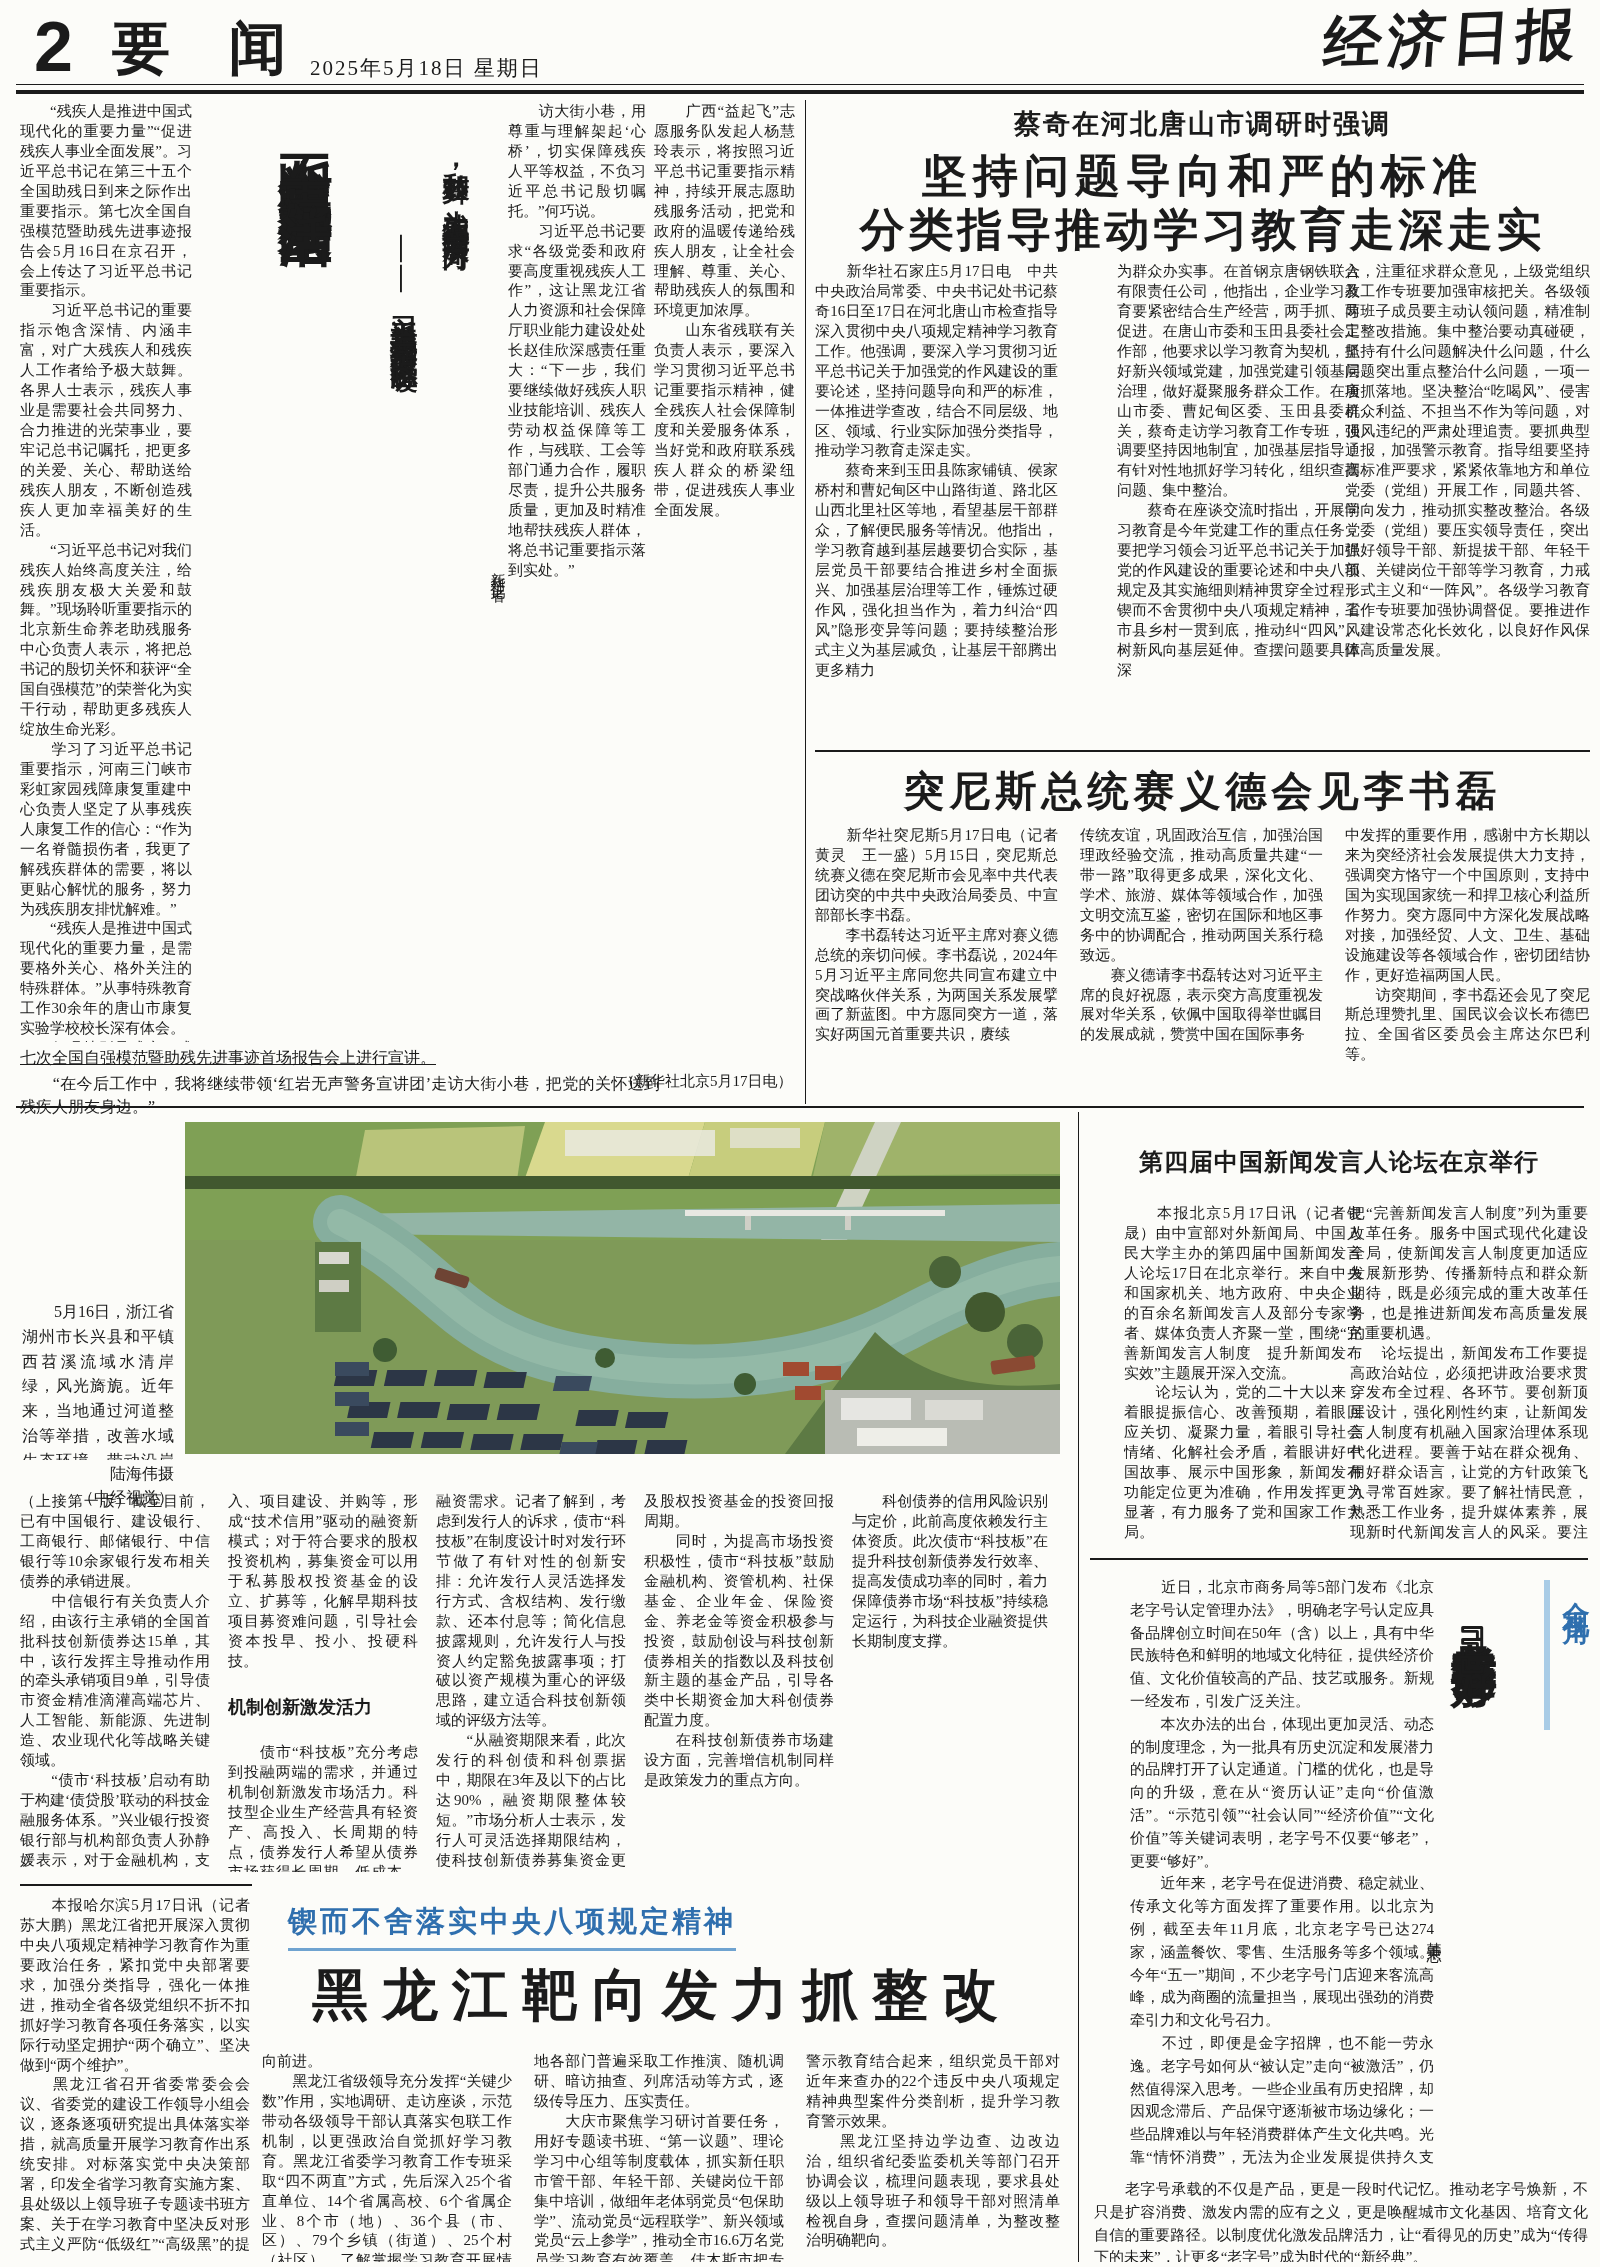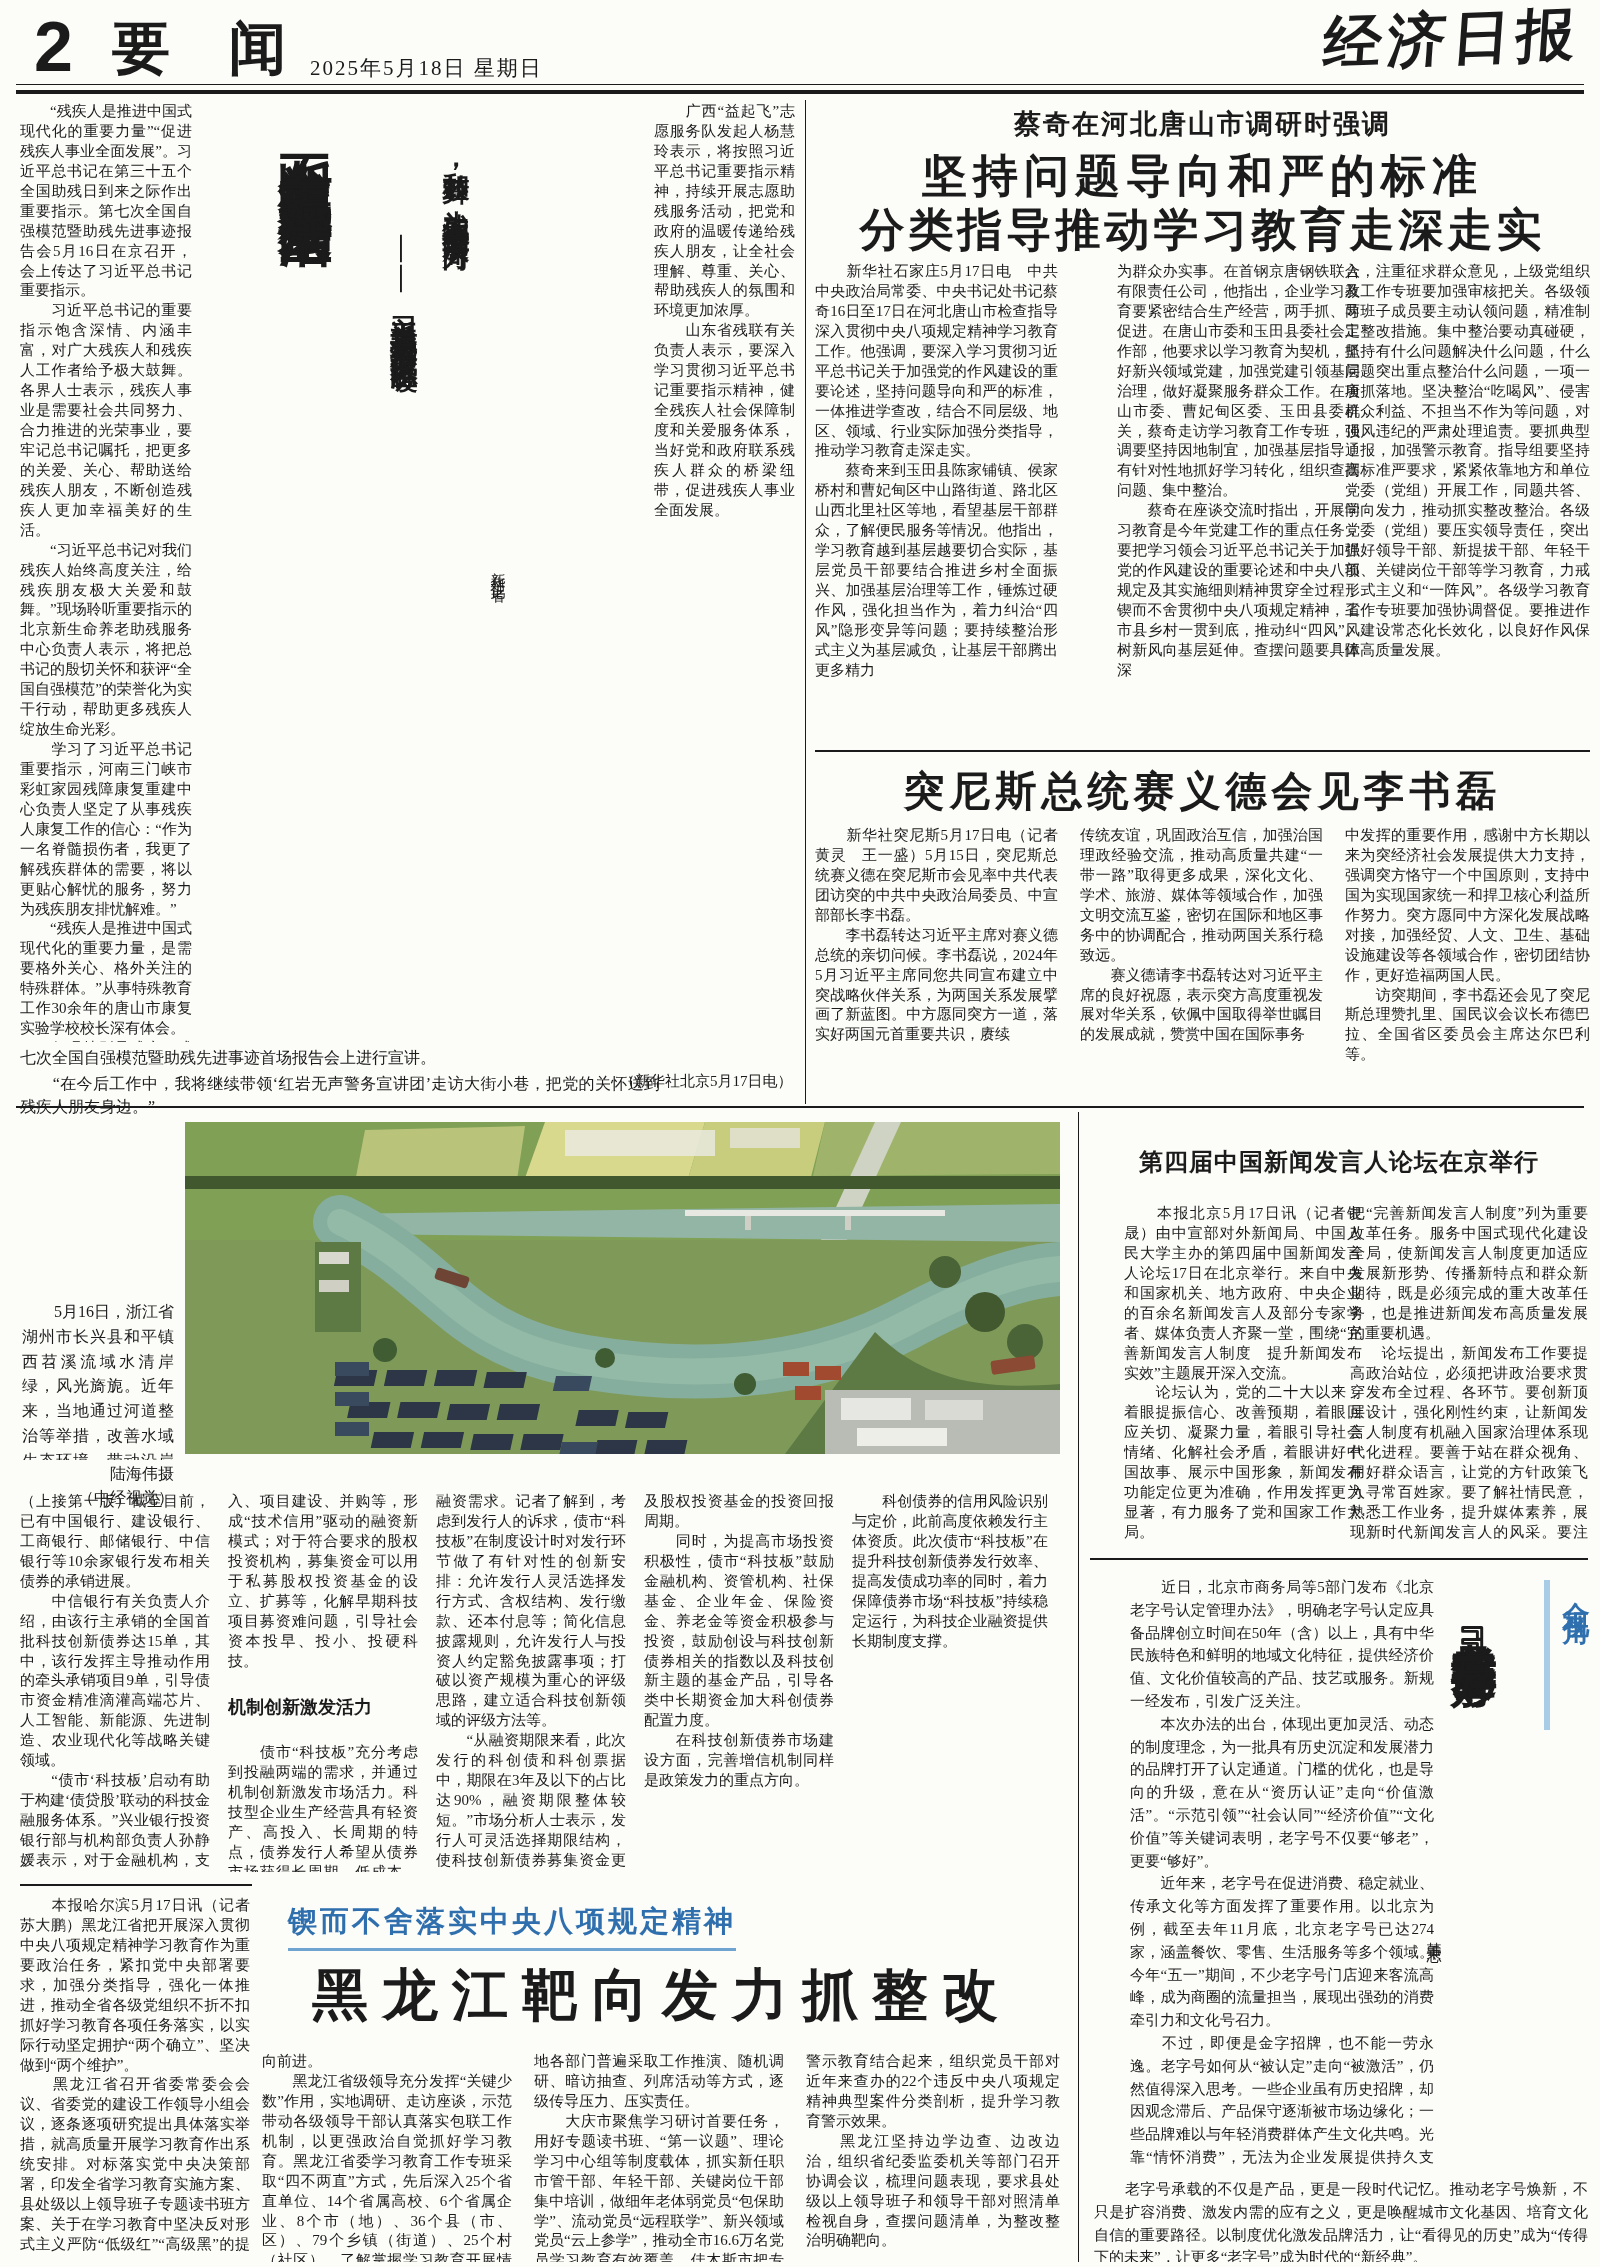--- a/index.html
+++ b/index.html
@@ -36,24 +36,26 @@
 　　“残疾人是推进中国式现代化的重要力量，是需要格外关心、格外关注的特殊群体。”从事特殊教育工作30余年的唐山市康复实验学校校长深有体会。
 　　何况特别是残疾、残疾儿童更需要社会的关心帮助，我们将继续推动特殊教育与普通教育深度融合，让每一个生命都享有尊严和光彩。
 　　在宁夏红寺堡区，残疾人朋友真切感受到党的关怀。红寺堡区残联理事长表示，将认真学习习近平总书记重要指示，落实好保障和服务措施，继续把工作做细抓实，当好残疾人的贴心人，让各族群众像石榴籽一样紧紧抱在一起。
 　　“对于听障群众，手语架起了沟通桥梁……”16日下午，作为“全国残疾人工作先进个人”代表，重庆市公安局沙坪坝区民警何巧在第</div>
 
   <div class="abs vcol sans" style="left:272px;top:112px;height:960px;font-size:54px;font-weight:900;letter-spacing:4px;line-height:1.25;">不断创造残疾人更加幸福美好的生活</div>
   <div class="abs vcol" style="left:386px;top:235px;height:660px;font-size:27px;font-weight:600;letter-spacing:3px;">——习近平总书记重要指示给残疾人以温暖</div>
   <div class="abs vcol" style="left:438px;top:150px;height:600px;font-size:27px;font-weight:600;letter-spacing:3px;">和鼓舞，为残疾人事业指明发展方向</div>
   <div class="abs vcol" style="left:488px;top:560px;height:120px;font-size:15px;letter-spacing:4px;">新华社记者</div>
 
+  <div class="abs body-col" style="left:508px;top:102px;width:138px;height:940px;">　　访大街小巷，用尊重与理解架起‘心桥’，切实保障残疾人平等权益，不负习近平总书记殷切嘱托。”何巧说。
+　　习近平总书记要求“各级党委和政府要高度重视残疾人工作”，这让黑龙江省人力资源和社会保障厅职业能力建设处处长赵佳欣深感责任重大：“下一步，我们要继续做好残疾人职业技能培训、残疾人劳动权益保障等工作，与残联、工会等部门通力合作，履职尽责，提升公共服务质量，更加及时精准地帮扶残疾人群体，将总书记重要指示落到实处。”</div>
   <div class="abs body-col" style="left:654px;top:102px;width:141px;height:940px;">　　广西“益起飞”志愿服务队发起人杨慧玲表示，将按照习近平总书记重要指示精神，持续开展志愿助残服务活动，把党和政府的温暖传递给残疾人朋友，让全社会理解、尊重、关心、帮助残疾人的氛围和环境更加浓厚。
 　　山东省残联有关负责人表示，要深入学习贯彻习近平总书记重要指示精神，健全残疾人社会保障制度和关爱服务体系，当好党和政府联系残疾人群众的桥梁纽带，促进残疾人事业全面发展。</div>
 
-  <div class="abs" style="left:20px;top:1046px;width:640px;font-size:16px;line-height:1.45;text-align:justify;">七次全国自强模范暨助残先进事迹首场报告会上进行宣讲。</div>
+  <div class="abs" style="left:20px;top:1046px;width:640px;font-size:16px;line-height:1.45;text-align:justify;text-decoration:underline;">七次全国自强模范暨助残先进事迹首场报告会上进行宣讲。</div>
   <div class="abs" style="left:20px;top:1072px;width:640px;font-size:16px;line-height:1.45;text-align:justify;">　　“在今后工作中，我将继续带领‘红岩无声警务宣讲团’走访大街小巷，把党的关怀送到残疾人朋友身边。”</div>
   <div class="abs" style="left:620px;top:1072px;width:230px;font-size:15px;">（新华社北京5月17日电）</div>
 
   <div class="abs rule-v" style="left:805px;top:100px;height:1004px;"></div>
 
   <div class="abs kicker sans" style="left:815px;top:106px;width:775px;font-size:27px;letter-spacing:2px;">蔡奇在河北唐山市调研时强调</div>
   <div class="abs headline sans" style="left:815px;top:146px;width:775px;font-size:45px;letter-spacing:6px;">坚持问题导向和严的标准</div>
   <div class="abs headline sans" style="left:815px;top:200px;width:775px;font-size:45px;letter-spacing:4px;">分类指导推动学习教育走深走实</div>
   <div class="abs body-col" style="left:815px;top:262px;width:243px;height:480px;">　　新华社石家庄5月17日电　中共中央政治局常委、中央书记处书记蔡奇16日至17日在河北唐山市检查指导深入贯彻中央八项规定精神学习教育工作。他强调，要深入学习贯彻习近平总书记关于加强党的作风建设的重要论述，坚持问题导向和严的标准，一体推进学查改，结合不同层级、地区、领域、行业实际加强分类指导，推动学习教育走深走实。
 　　蔡奇来到玉田县陈家铺镇、侯家桥村和曹妃甸区中山路街道、路北区山西北里社区等地，看望基层干部群众，了解便民服务等情况。他指出，学习教育越到基层越要切合实际，基层党员干部要结合推进乡村全面振兴、加强基层治理等工作，锤炼过硬作风，强化担当作为，着力纠治“四风”隐形变异等问题；要持续整治形式主义为基层减负，让基层干部腾出更多精力</div>

